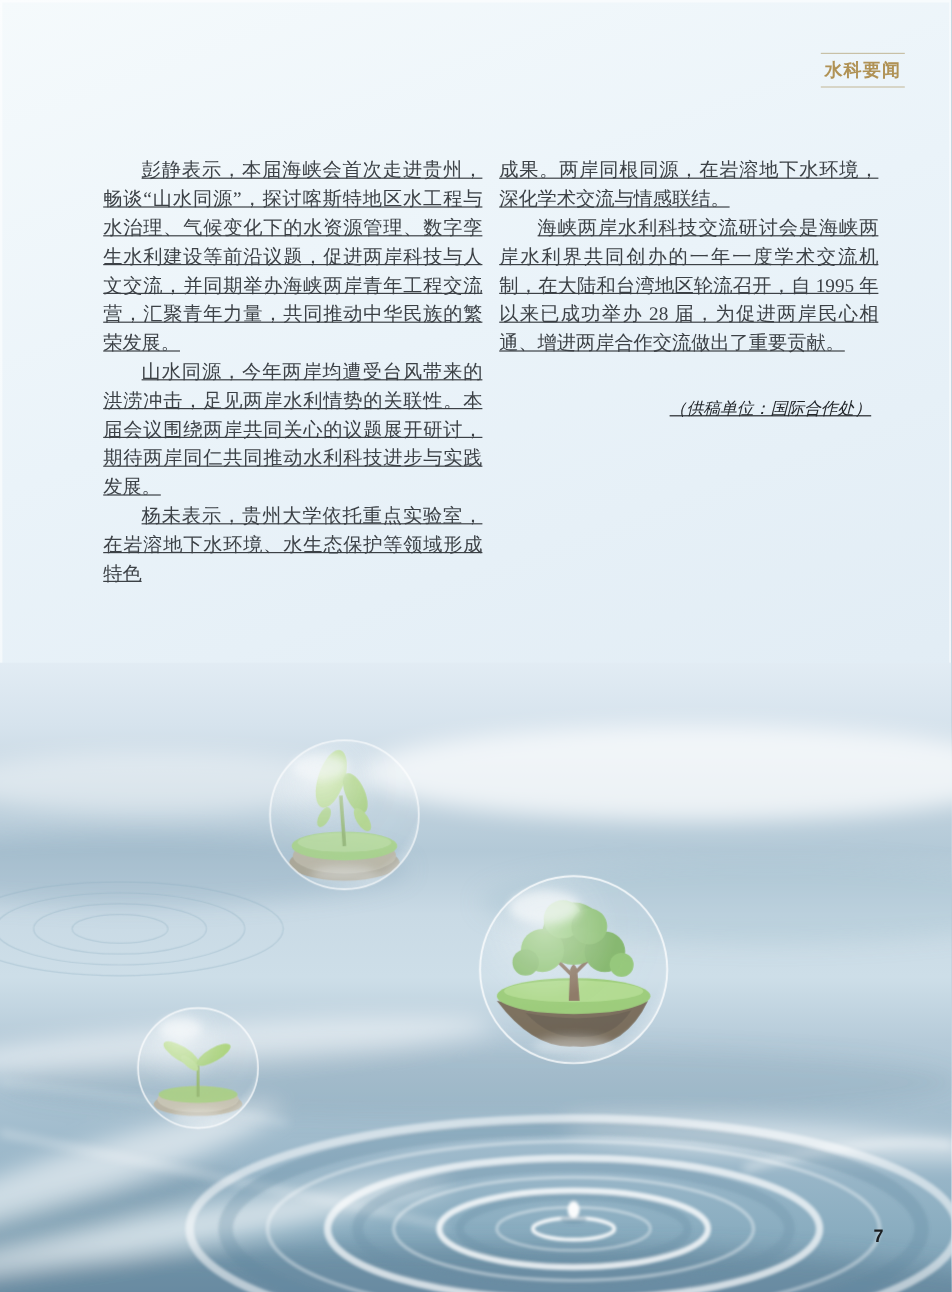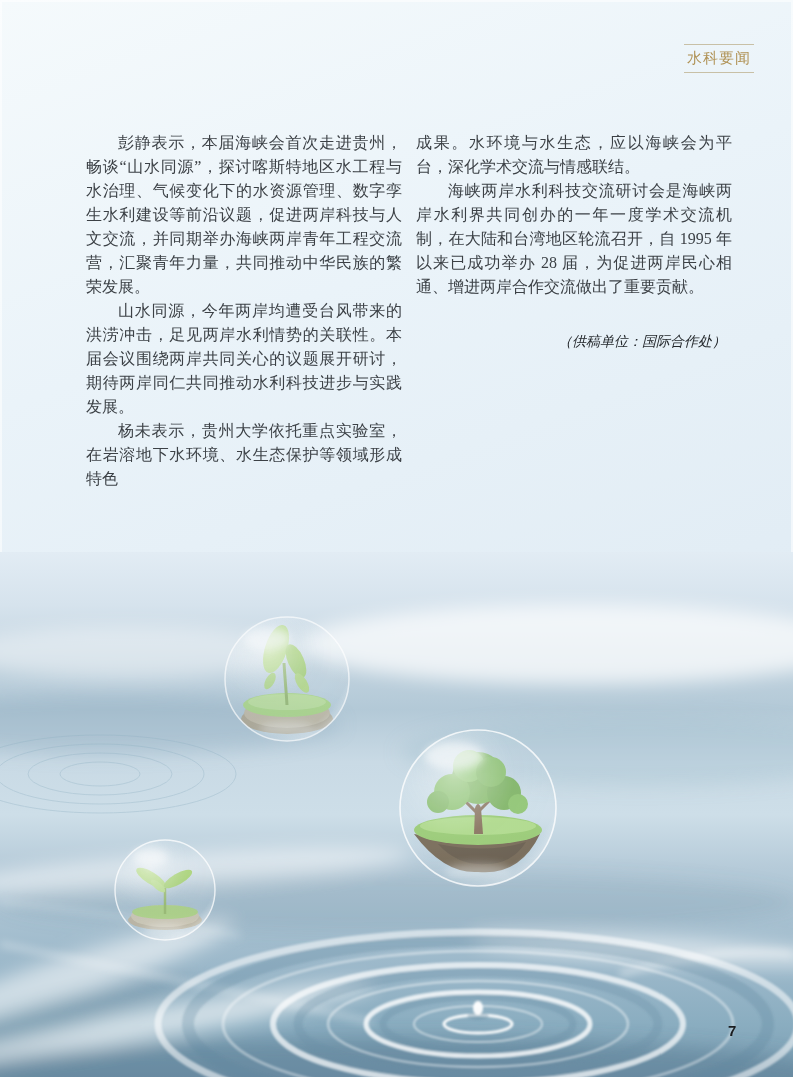--- a/index.html
+++ b/index.html
@@ -8,27 +8,27 @@
     background:linear-gradient(160deg,#f5fafc 0%,#eaf3f9 30%,#e2edf5 60%,#dce8f2 100%);
     box-shadow:inset 0 0 0 2px rgba(255,255,255,.55);
     font-family:"Liberation Serif","DejaVu Serif",serif;
   }
   
   .badge{
     position:absolute;top:44px;left:684px;
     border-top:1px solid #c8c0a6;border-bottom:1px solid #c8c0a6;
     padding:4px 3px;
     font-family:"Liberation Sans","DejaVu Sans",sans-serif;
-    font-weight:normal;font-size:15px;letter-spacing:1px;color:#b09255;
+    font-weight:bold;font-size:15px;letter-spacing:1px;color:#b09255;
     white-space:nowrap;
   }
   
   .columns{position:absolute;top:131px;left:86px;width:646px;display:flex;gap:14px;}
   .col{width:316px;font-size:16px;line-height:24px;text-align:justify;color:#3c4146;}
-  .col p{margin:0;}
+  .col p{margin:0;text-decoration:underline;}
   .col p.ind{text-indent:2em;}
   .attribution{
     margin-top:31px;text-align:right;font-style:italic;
     font-size:14px;line-height:24px;color:#23272b;padding-right:6px;
   }
   .attribution p{margin:0;}
   
   .water{position:absolute;left:0;top:552px;width:793px;height:525px;}
   .water svg{display:block;}
   
@@ -189,21 +189,21 @@
     <span>水科要闻</span>
   </div>
 
   <div class="columns">
     <div class="col">
       <p class="ind">彭静表示，本届海峡会首次走进贵州，畅谈“山水同源”，探讨喀斯特地区水工程与水治理、气候变化下的水资源管理、数字孪生水利建设等前沿议题，促进两岸科技与人文交流，并同期举办海峡两岸青年工程交流营，汇聚青年力量，共同推动中华民族的繁荣发展。</p>
       <p class="ind">山水同源，今年两岸均遭受台风带来的洪涝冲击，足见两岸水利情势的关联性。本届会议围绕两岸共同关心的议题展开研讨，期待两岸同仁共同推动水利科技进步与实践发展。</p>
       <p class="ind">杨未表示，贵州大学依托重点实验室，在岩溶地下水环境、水生态保护等领域形成特色</p>
     </div>
     <div class="col">
-      <p>成果。水环境与水生态，应以海峡会为平台，深化学术交流与情感联结。</p>
+      <p>成果。两岸同根同源，在岩溶地下水环境，深化学术交流与情感联结。</p>
       <p class="ind">海峡两岸水利科技交流研讨会是海峡两岸水利界共同创办的一年一度学术交流机制，在大陆和台湾地区轮流召开，自 1995 年以来已成功举办 28 届，为促进两岸民心相通、增进两岸合作交流做出了重要贡献。</p>
       <div class="attribution">
         <p>（供稿单位：国际合作处）</p>
       </div>
     </div>
   </div>
 
   <div class="pagenum">7</div>
 
 </div>

